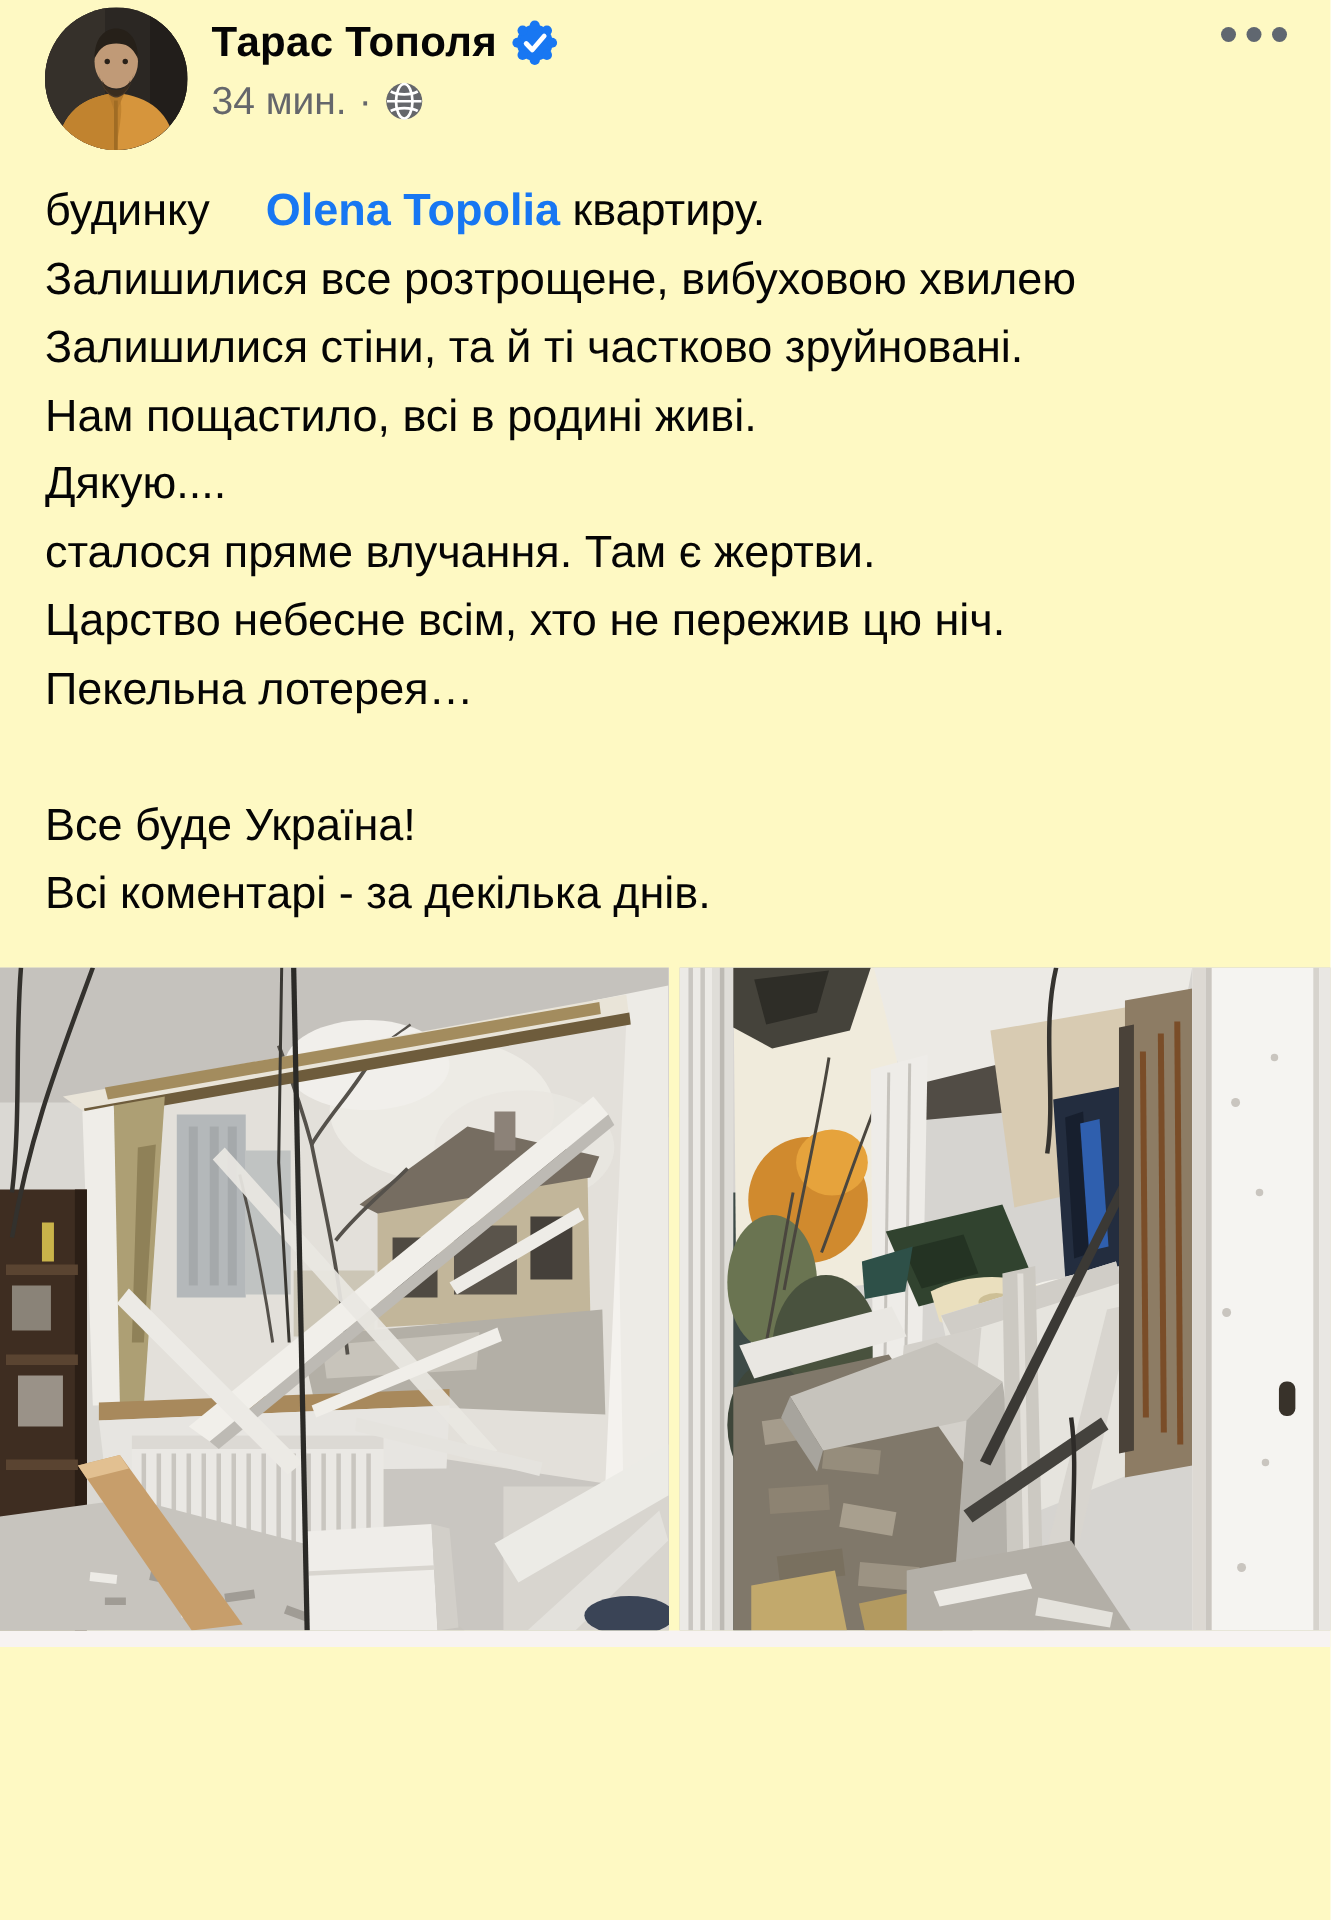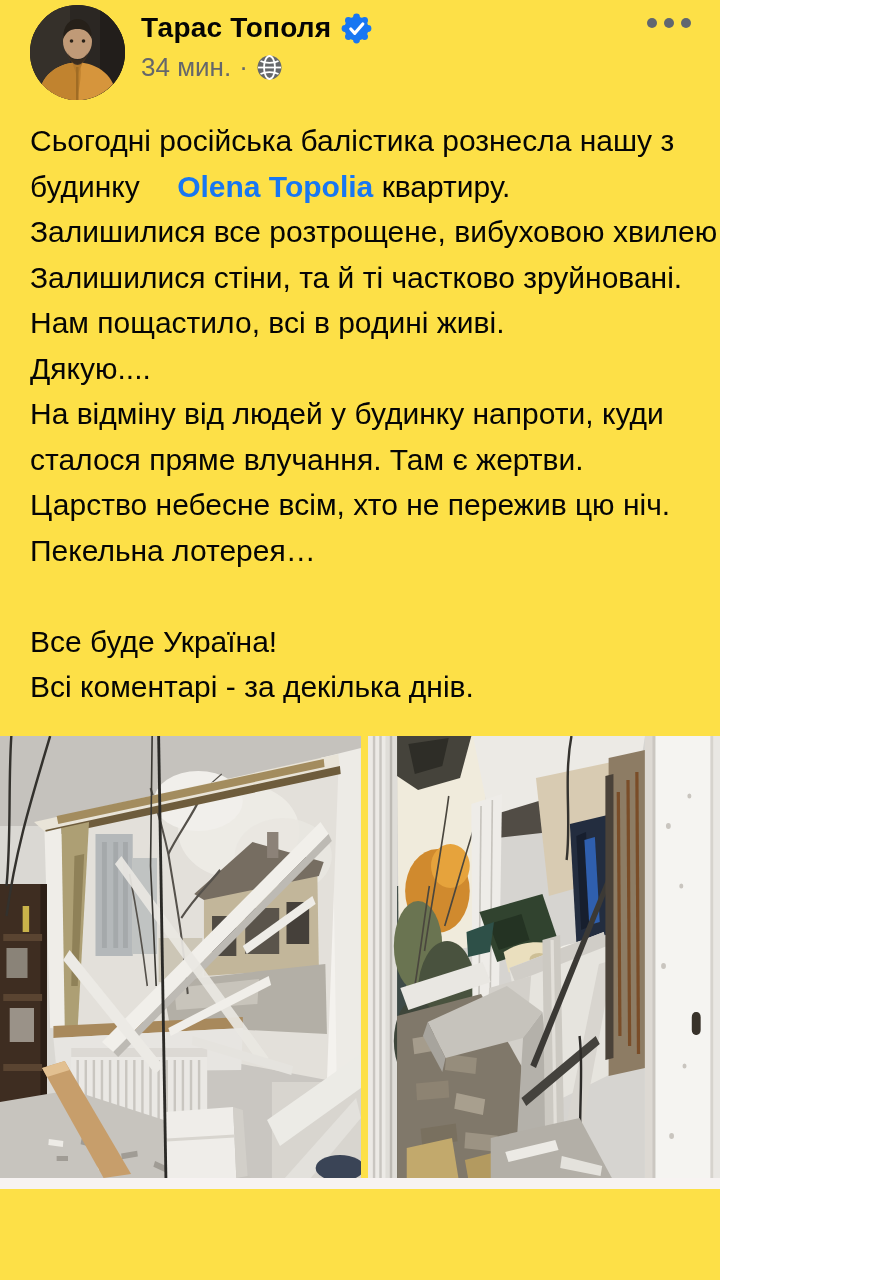--- a/index.html
+++ b/index.html
@@ -1,21 +1,21 @@
 <!DOCTYPE html>
 <html><head>
 <meta charset="utf-8">
 <style>
   html,body{margin:0;padding:0;}
   body{
     width:888px;height:1280px;overflow:hidden;background:#ffffff;
     font-family:"Liberation Sans","DejaVu Sans",sans-serif;
     -webkit-font-smoothing:antialiased;
   }
-  .post{width:720px;height:1280px;position:relative;background:#fde047;}
+  .post{width:887px;height:1280px;position:relative;background:#fef9c3;}
   
   .post-header{display:flex;align-items:flex-start;box-sizing:border-box;
     padding:3px 20px 0 30px;height:101px;}
   .avatar{width:95px;height:95px;border-radius:50%;overflow:hidden;flex:0 0 auto;margin-top:2px;cursor:pointer;background:#2e2a26;}
   .header-text{margin-left:16px;flex:1;padding-top:9px;min-width:0;}
   .name-row{display:flex;align-items:center;gap:10px;}
   .author{font-size:28px;font-weight:700;color:#050505;letter-spacing:.2px;cursor:pointer;}
   .meta-row{display:flex;align-items:center;gap:8px;margin-top:8px;color:#65676B;font-size:26px;}
   .menu-btn{background:none;border:none;padding:14px 6px;cursor:pointer;margin-top:0;}
   
@@ -89,27 +89,25 @@
     <button class="menu-btn" aria-label="More options">
       <svg width="48" height="12" viewBox="0 0 48 12">
         <circle cx="6" cy="6" r="5" fill="#606770"></circle>
         <circle cx="23" cy="6" r="5" fill="#606770"></circle>
         <circle cx="40" cy="6" r="5" fill="#606770"></circle>
       </svg>
     </button>
   </div>
 
   <div class="post-text">
-      <div class="line"><span>Сьогодні російська балістика рознесла нашу з</span></div>
       <div class="line"><span>будинку </span><span class="profile-link">Olena Topolia</span><span> квартиру.</span></div>
       <div class="line"><span>Залишилися все розтрощене, вибуховою хвилею</span></div>
       <div class="line"><span>Залишилися стіни, та й ті частково зруйновані.</span></div>
       <div class="line"><span>Нам пощастило, всі в родині живі.</span></div>
       <div class="line"><span>Дякую....</span></div>
-      <div class="line"><span>На відміну від людей у будинку напроти, куди</span></div>
       <div class="line"><span>сталося пряме влучання. Там є жертви.</span></div>
       <div class="line"><span>Царство небесне всім, хто не пережив цю ніч.</span></div>
       <div class="line"><span>Пекельна лотерея…</span></div>
       <div class="line"></div>
       <div class="line"><span>Все буде Україна!</span></div>
       <div class="line"><span>Всі коментарі - за декілька днів.</span></div>
     </div>
 
   <div class="photos">
 

